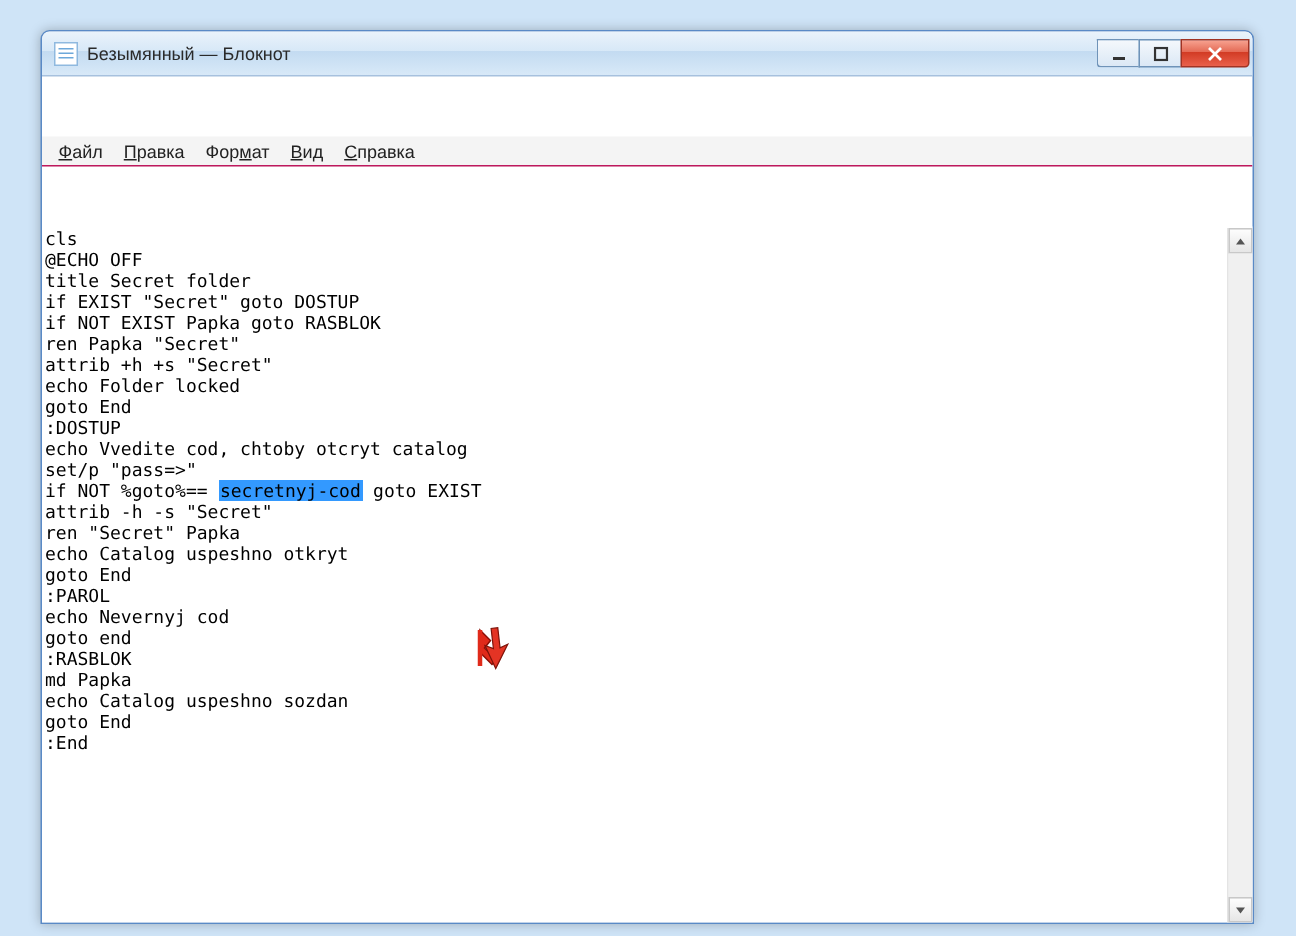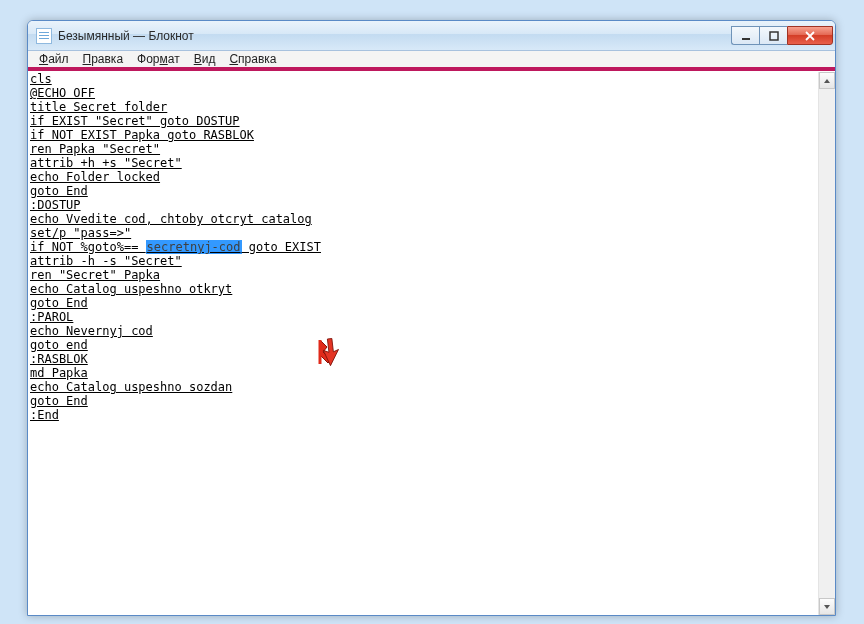--- a/index.html
+++ b/index.html
@@ -17,20 +17,21 @@
     top: 20px;
     width: 809px;
     height: 596px;
     background: #fff;
     border: 1px solid #5a8ac6;
     border-radius: 6px 6px 0 0;
     box-shadow: 0 0 8px rgba(0,0,0,0.25);
     display: flex;
     flex-direction: column;
     overflow: hidden;
+    gap: 40px;
   }
   .titlebar {
     height: 30px;
     background: linear-gradient(to bottom,#eaf3fb 0%,#d7e8f7 45%,#c3dbf1 46%,#d8e9f8 100%);
     display: flex;
     align-items: center;
     border-bottom: 1px solid #a7c1de;
     position: relative;
   }
   .app-icon {
@@ -69,54 +70,53 @@
     width: 46px;
     border-radius: 0 0 3px 0;
     background: linear-gradient(to bottom,#f7a18f 0%,#e46a55 45%,#d23b24 46%,#e9604b 100%);
     color:#fff;
     border-color:#a03324;
   }
   .win-btn svg { width:10px; height:10px; }
   .menubar {
     height: 20px;
     background: #f4f4f4;
-    border-bottom: 4px solid #be185d;
+    border-bottom: 1px solid #be185d;
     display:flex;
     align-items:center;
     padding: 0 4px;
     font-size: 12px;
     color:#222;
   }
   .menu-item {
     padding: 1px 7px;
     cursor: default;
   }
   .menu-item u { text-decoration: underline; }
   .content-wrap {
     flex:1;
     display:flex;
     position:relative;
     background:#fff;
     border-top: 1px solid #fff;
-    text-decoration: underline;
   }
   .text-area {
     flex:1;
     padding: 0 2px;
     font-family: "Lucida Console","Consolas",monospace;
     font-size: 12px;
     line-height: 14px;
     color:#000;
     white-space: pre;
     overflow:hidden;
     position:relative;
   }
   .sel {
     background:#3399ff;
-    color:#404040;
+    color:#000000;
     padding: 0 1px;
   }
   .scrollbar-v {
     width:17px;
     background:#f0f0f0;
     border-left:1px solid #e4e4e4;
     display:flex; flex-direction:column;
   }
   .sb-btn {
     height:17px;

